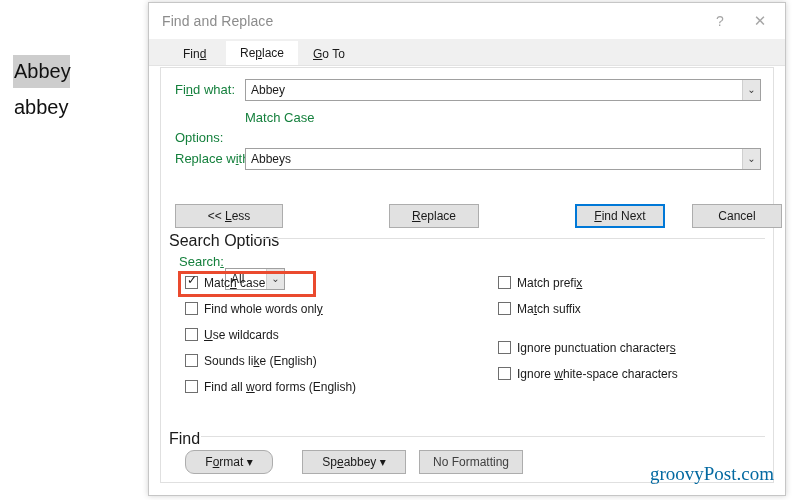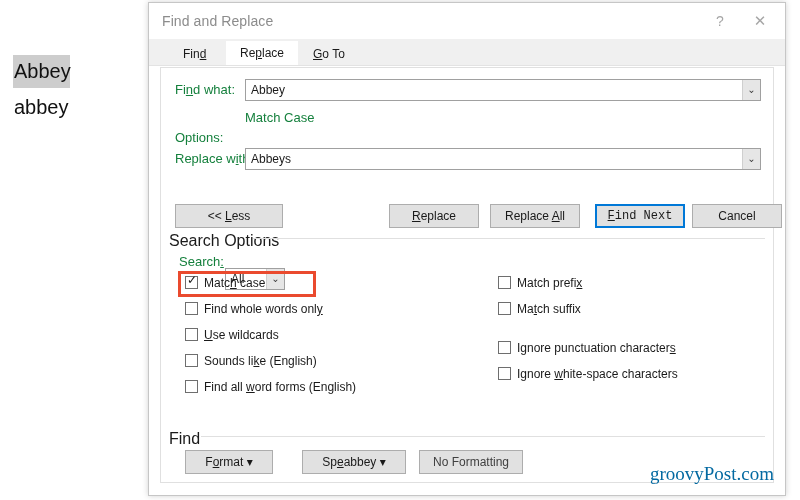--- a/index.html
+++ b/index.html
@@ -300,23 +300,22 @@
 
     <div class="combo" style="left:84px; top:80px; width:516px;">
       <span class="val">Abbeys</span>
       <span class="arrow">⌄</span>
     </div>
 
     <div class="btn" style="left:14px; top:136px; width:108px;"><span>&lt;&lt; </span><u>L</u><span>ess</span></div>
 
     <div class="btn" style="left:228px; top:136px; width:90px;"><u>R</u><span>eplace</span></div>
 
-    <div class="btn" style="left:329px; top:136px; width:90px;"><span>Replace </span><u>A</u><span>ll</span></div>
-
-    <div class="btn focused" style="left:434px; top:136px; width:90px;font-family:Liberation Mono, monospace;"><u>F</u><span>ind Next</span></div>
+
+    <div class="btn focused" style="left:414px; top:136px; width:90px;"><u>F</u><span>ind Next</span></div>
 
     <div class="btn" style="left:531px; top:136px; width:90px;"><span>Cancel</span></div>
 
     <div class="grouplabel" style="left:8px; top:164px;">Search Options</div>
     <div class="groupline" style="left:92px; top:170px; width:512px;"></div>
 
     <div class="lbl" style="left:18px; top:186px;"><span>Search</span><u>:</u></div>
 
     <div class="combo" style="left:64px; top:200px; width:60px;">
       <span class="val">All</span>
@@ -368,21 +367,21 @@
     <div class="cbrow" style="left:337px; top:298px;">
       <span class="cbbox"></span>
       <span class="cbtext"><span>Ignore </span><u>w</u><span>hite-space characters</span></span>
     </div>
 
     <div id="match-case-highlight"></div>
 
     <div class="grouplabel" style="left:8px; top:362px;">Find</div>
     <div class="groupline" style="left:40px; top:368px; width:564px;"></div>
 
-    <div class="btn" style="left:24px; top:382px; width:88px;"><span>F</span><u>o</u><span>rmat</span>&nbsp;<span>▾</span></div>
+    <div class="btn" style="left:24px; top:382px; width:88px;border-radius:9px;"><span>F</span><u>o</u><span>rmat</span>&nbsp;<span>▾</span></div>
 
     <div class="btn" style="left:141px; top:382px; width:104px;"><span>Sp</span><u>e</u><span>abbey</span>&nbsp;<span>▾</span></div>
 
     <div class="btn disabled" style="left:258px; top:382px; width:104px;">No Formatting</div>
 
   </div>
 
   <div id="watermark">groovyPost.com</div>
 
 </div>

